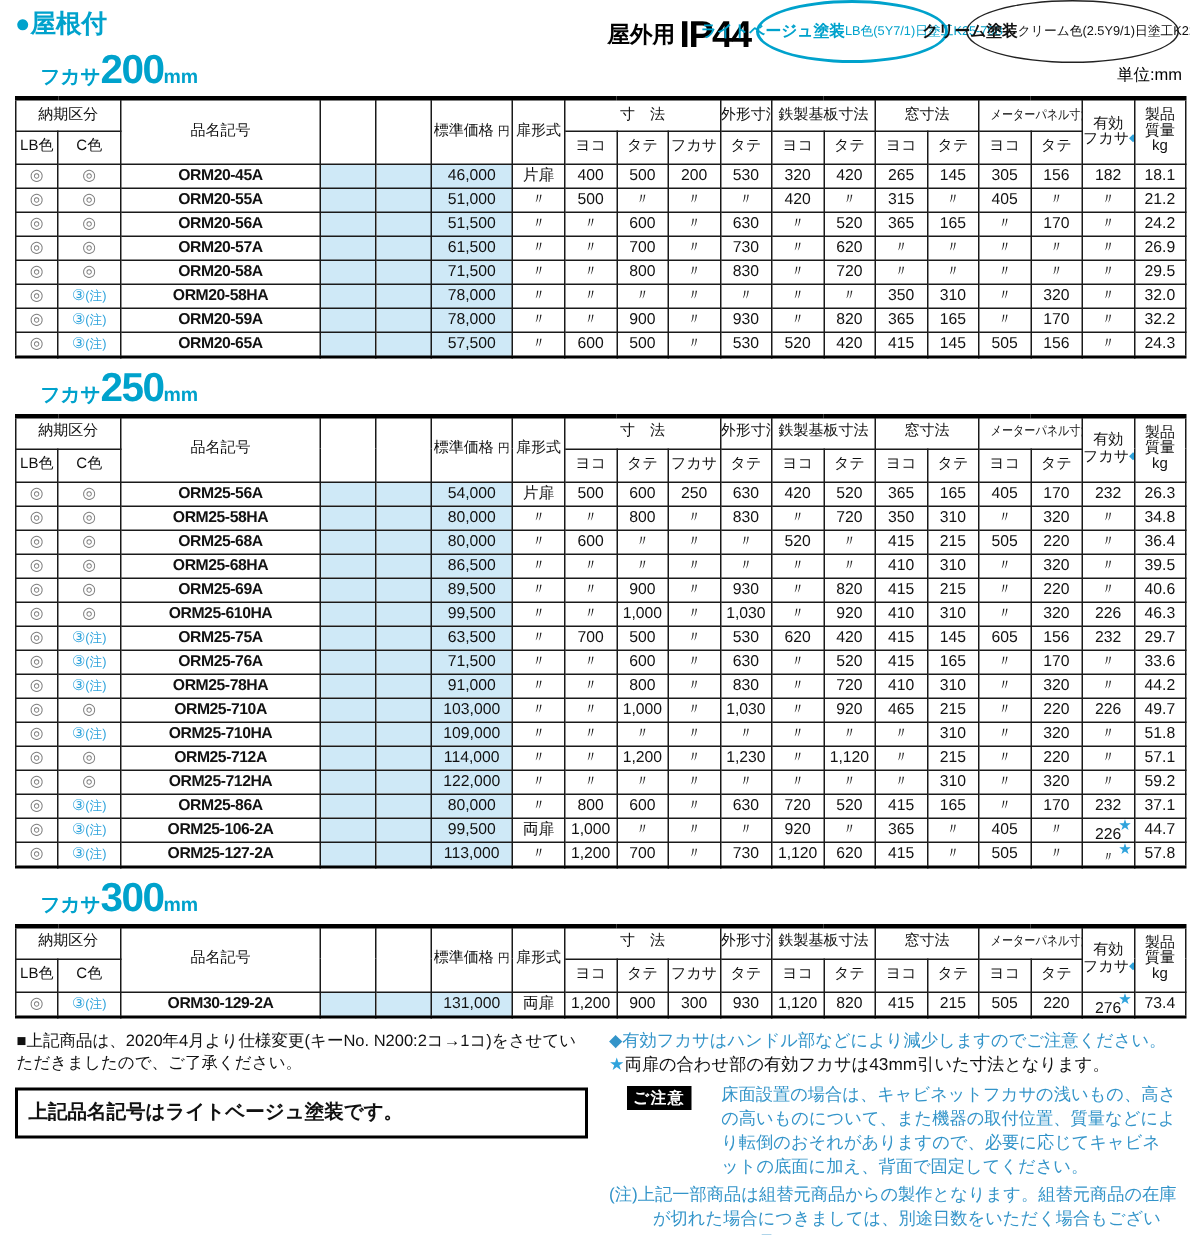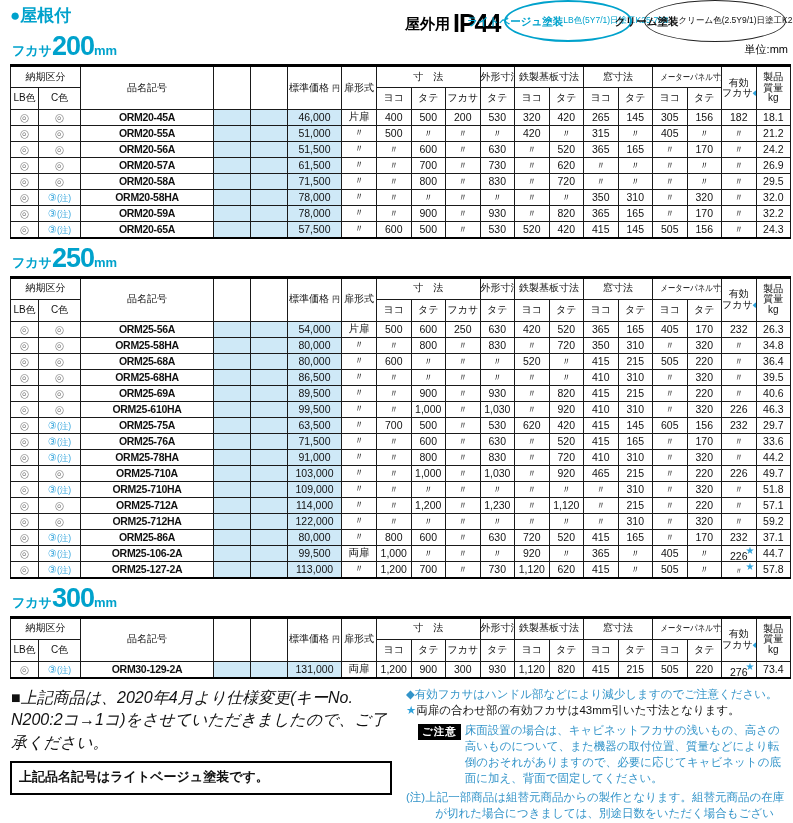--- a/index.html
+++ b/index.html
@@ -24,21 +24,21 @@
            display:flex;flex-direction:row;justify-content:center;align-items:center;
            text-align:center;line-height:1.15;padding:2px 4px;}
   .callout.light{left:504px;width:128px;border:2px solid var(--cyan);color:var(--cyan);}
   .callout.cream{left:644px;width:142px;border:1.5px solid #222;color:#111;}
   .co-l1{font-size:10.5px;font-weight:bold;white-space:nowrap;}
   .co-l2{font-size:8.5px;white-space:nowrap;}
   .unit{position:absolute;right:5px;top:42px;font-size:11px;color:#000;}
 
   
   .section{margin-top:6px;}
-  .sec-label{margin-left:12px;line-height:26px;white-space:nowrap;}
+  .sec-label{margin-left:27px;line-height:26px;white-space:nowrap;}
   .sl-pre{font-size:13px;font-weight:bold;color:var(--cyan);}
   .sl-num{font-size:27px;font-weight:bold;color:var(--cyan);letter-spacing:-1px;}
   .sl-suf{font-size:13px;font-weight:bold;color:var(--cyan);}
 
   
   table.spec{border-collapse:collapse;table-layout:fixed;width:780px;margin-left:10px;
              border-top:3px solid #000;border-bottom:2px solid #000;
              border-left:1.5px solid #000;border-right:1.5px solid #000;}
   table.spec th,table.spec td{border:1px solid var(--bordc);padding:0;text-align:center;
              overflow:hidden;white-space:nowrap;}
@@ -48,43 +48,43 @@
   .th-price .yen{font-size:8px;}
   .dmark{color:var(--blue);font-size:7px;vertical-align:1px;}
   table.spec tbody td{font-size:10.5px;height:16px;line-height:1;}
   .s250 tbody td,.s300 tbody td{height:17px;}
   td.lbcell,td.ccell{color:#7d7d7d;font-size:12px;}
   td.ccell .cnote{color:var(--blue);font-size:10px;}
   td.ccell .cnote .par{font-size:8.5px;}
   td.namecell{text-align:left;padding-left:3px;font-weight:bold;font-size:12.5px;letter-spacing:-0.3px;}
   td.bluecell{background:var(--cellblue);}
   td.pricecell{background:var(--cellblue);text-align:right;padding-right:4px;font-size:11px;margin-top:20px;}
-  td.doorcell{font-size:10px;font-family:Liberation Mono, monospace;}
+  td.doorcell{font-size:10px;}
   td.ditto{font-size:9px;color:#222;}
   td.effcell{position:relative;}
   .star-mark{position:absolute;top:0px;right:1px;font-size:10px;line-height:1;color:var(--blue);}
   .eff-low{display:inline-block;margin-top:5px;}
 
   
   .foot{display:flex;margin:8px 8px 0 10px;gap:14px;}
   .foot-left{width:382px;flex:none;}
-  .change-note{font-size:16px;line-height:1.4;padding-left:1px;font-style:italic;}
+  .change-note{font-size:11px;line-height:1.4;padding-left:1px;}
   .box-note{margin-top:7px;border:2px solid #000;padding:5px 7px 6px 7px;line-height:1.45;}
   .bn1{font-size:13px;font-weight:bold;}
   .bn2,.bn3{font-size:11.5px;}
   .blue-t{color:var(--blue);}
   .c-badge{display:inline-block;border:1px solid var(--blue);color:var(--blue);
            font-weight:bold;font-size:10.5px;line-height:11px;padding:0 2px;margin:0 1px;}
   .code{font-weight:bold;}
   .code.blue-t{color:var(--blue);}
   .foot-right{flex:1;}
   .diamond-note{font-size:11.5px;color:var(--noteblue);line-height:1.35;}
   .star-note{font-size:11.5px;color:#111;line-height:1.35;}
   .star-note .sm{color:var(--blue);}
-  .caution{display:flex;margin-top:5px;align-items:flex-start;padding-left:12px;}
+  .caution{display:flex;margin-top:5px;align-items:flex-start;padding-left:12px;gap:16px;}
   .caution-label{flex:none;background:#000;color:#fff;font-size:10.5px;font-weight:bold;
                  padding:1px 4px;margin-top:1px;letter-spacing:1px;}
   .caution-body{font-size:11.5px;color:var(--noteblue);line-height:1.38;margin-left:4px;}
   .kome{margin-top:4px;font-size:11.5px;color:var(--noteblue);line-height:1.38;
         padding-left:2.55em;text-indent:-2.55em;}
 </style>
 </head>
 <body>
 
 <div class="page">

